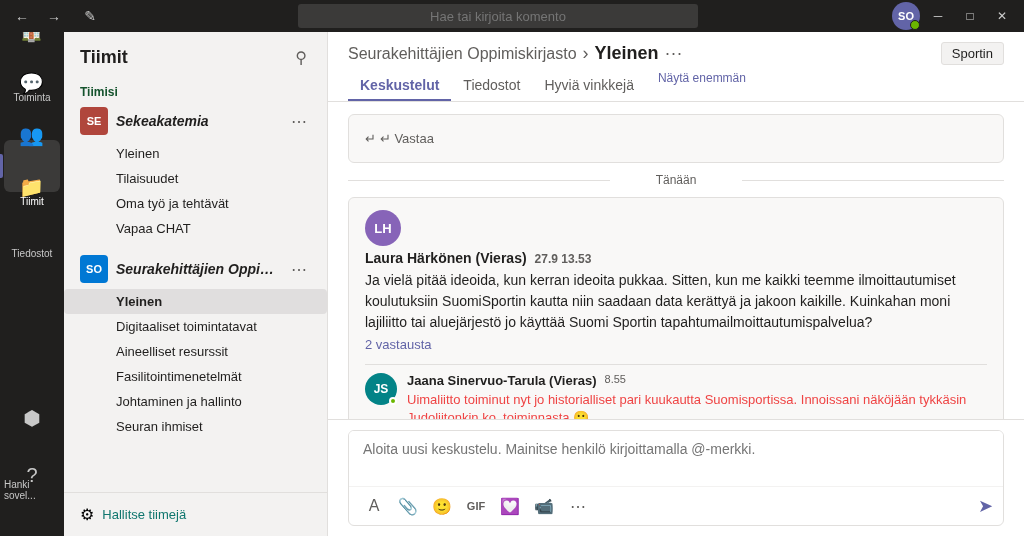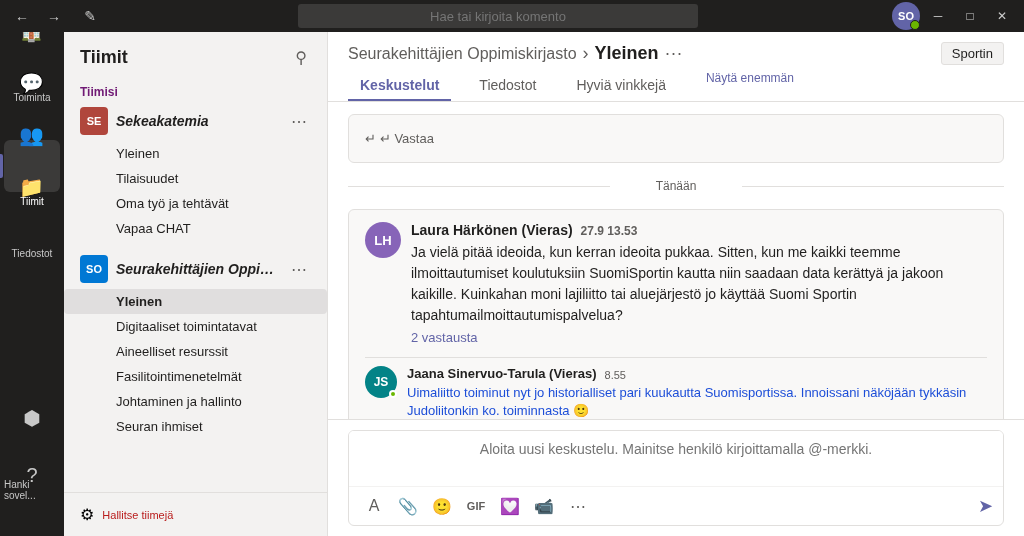--- a/index.html
+++ b/index.html
@@ -121,21 +121,21 @@
       align-items: center;
       justify-content: space-between;
       padding: 12px 16px 8px;
     }
     .teams-title { font-size: 18px; font-weight: 700; color: #201f1e; }
     .filter-btn {
       background: none; border: none;
       cursor: pointer; color: #605e5c;
       font-size: 16px; padding: 4px;
     }
-    .section-label { font-size: 12px; color: #701a75; padding: 6px 16px 2px; font-weight: 600; }
+    .section-label { font-size: 12px; color: #14532d; padding: 6px 16px 2px; font-weight: 600; }
     .team-group { padding: 0 0 8px; }
     .team-header {
       display: flex; align-items: center;
       padding: 6px 16px;
       cursor: pointer;
       gap: 8px;
     }
     .team-avatar {
       width: 28px; height: 28px; border-radius: 4px;
       display: flex; align-items: center; justify-content: center;
@@ -188,21 +188,21 @@
     .ellipsis-btn { background: none; border: none; cursor: pointer; font-size: 18px; color: #605e5c; }
     .public-badge {
       background: #f3f2f1;
       border: 1px solid #e1dfdd;
       border-radius: 3px;
       padding: 3px 10px;
       font-size: 13px;
       color: #201f1e;
     }
     .chat-tabs {
-      display: flex; gap: 16px;
+      display: flex; gap: 0;
     }
     .chat-tab {
       padding: 6px 12px;
       font-size: 14px;
       cursor: pointer;
       border-bottom: 2px solid transparent;
       color: #605e5c;
     }
     .chat-tab.active {
       color: #6264a7;
@@ -217,21 +217,21 @@
     
     .chat-messages {
       flex: 1;
       overflow-y: auto;
       padding: 8px 20px;
     }
     .day-divider {
       text-align: center;
       color: #605e5c;
       font-size: 12px;
-      margin: 16px 0;
+      margin: 10px 0;
       position: relative;
     }
     .day-divider::before, .day-divider::after {
       content: '';
       position: absolute;
       top: 50%;
       width: 40%;
       height: 1px;
       background: #e1dfdd;
     }
@@ -241,22 +241,23 @@
     .message-card {
       background: #f9f8f7;
       border: 1px solid #e1dfdd;
       border-radius: 6px;
       padding: 12px 16px;
       margin: 4px 0 8px;
     }
 
     .message-block {
       display: flex;
-      gap: 10px;
+      gap: 4px;
       margin-bottom: 8px;
+      flex-direction: column;
     }
     .msg-avatar {
       width: 36px; height: 36px; border-radius: 50%;
       display: flex; align-items: center; justify-content: center;
       font-size: 13px; font-weight: 700; color: white;
       flex-shrink: 0;
       position: relative;
     }
     .msg-content { flex: 1; }
     .msg-header { display: flex; align-items: baseline; gap: 8px; margin-bottom: 4px; }
@@ -277,24 +278,24 @@
       display: flex; align-items: center; justify-content: center;
       font-size: 12px; font-weight: 700; color: white;
       flex-shrink: 0; position: relative;
     }
     .reply-avatar .online-dot {
       position: absolute; bottom: 0; right: 0;
       width: 8px; height: 8px; border-radius: 50%;
       background: #6bb700; border: 2px solid white;
     }
     .reply-content { flex: 1; }
-    .reply-header { display: flex; align-items: flex-end; gap: 8px; margin-bottom: 3px; }
+    .reply-header { display: flex; align-items: flex-start; gap: 8px; margin-bottom: 3px; }
     .reply-author { font-weight: 600; font-size: 13px; color: #201f1e; }
     .reply-time { font-size: 11px; color: #605e5c; }
-    .reply-text { font-size: 13px; color: #1d4ed8; line-height: 1.4; }
+    .reply-text { font-size: 13px; color: #ef4444; line-height: 1.4; }
 
     .vastaa-btn {
       background: none; border: none; cursor: pointer;
       color: #605e5c; font-size: 13px;
       display: flex; align-items: center; gap: 4px;
       padding: 4px 0;
     }
 
     
     .compose-area {
@@ -309,21 +310,20 @@
     }
     .compose-input {
       width: 100%;
       padding: 10px 14px;
       font-size: 14px;
       color: #737373;
       border: none;
       outline: none;
       resize: none;
       font-family: inherit;
-      text-align: center;
     }
     .compose-toolbar {
       display: flex; align-items: center;
       padding: 4px 10px;
       gap: 4px;
       border-top: 1px solid #f3f2f1;
     }
     .compose-tool {
       background: none; border: none; cursor: pointer;
       color: #605e5c; font-size: 16px;
@@ -444,21 +444,21 @@
         <span>Johtaminen ja hallinto</span>
       </div>
       <div class="channel-item">
         <span>Seuran ihmiset</span>
       </div>
     </div>
 
     <div style="margin-top: auto; padding: 8px 16px; border-top: 1px solid #e1dfdd;">
       <div style="display:flex; align-items:center; gap:8px; cursor:pointer; padding: 4px 0;">
         <span style="font-size:16px;">⚙</span>
-        <span style="font-size:11px; color:#b91c1c;">Hallitse tiimejä</span>
+        <span style="font-size:13px; color:#0f766e;">Hallitse tiimejä</span>
       </div>
     </div>
   </div>
 
   <div class="chat-main">
 
     <div class="chat-header">
       <div class="chat-header-top">
         <div class="chat-channel-name">
           <span class="channel-team">Seurakehittäjien Oppimiskirjasto</span>

